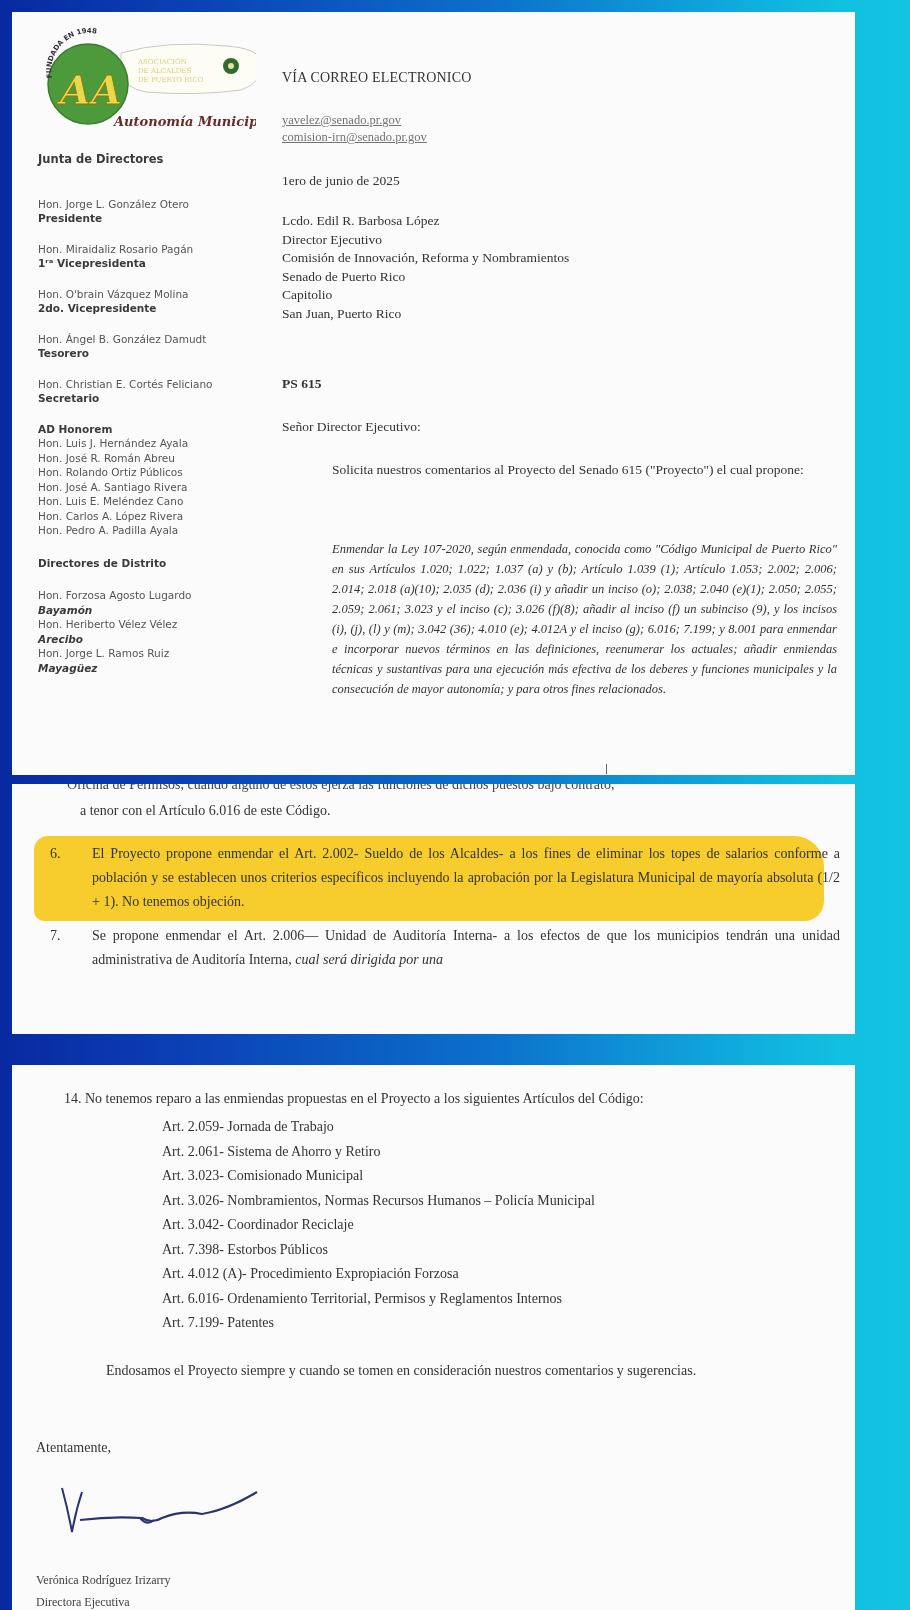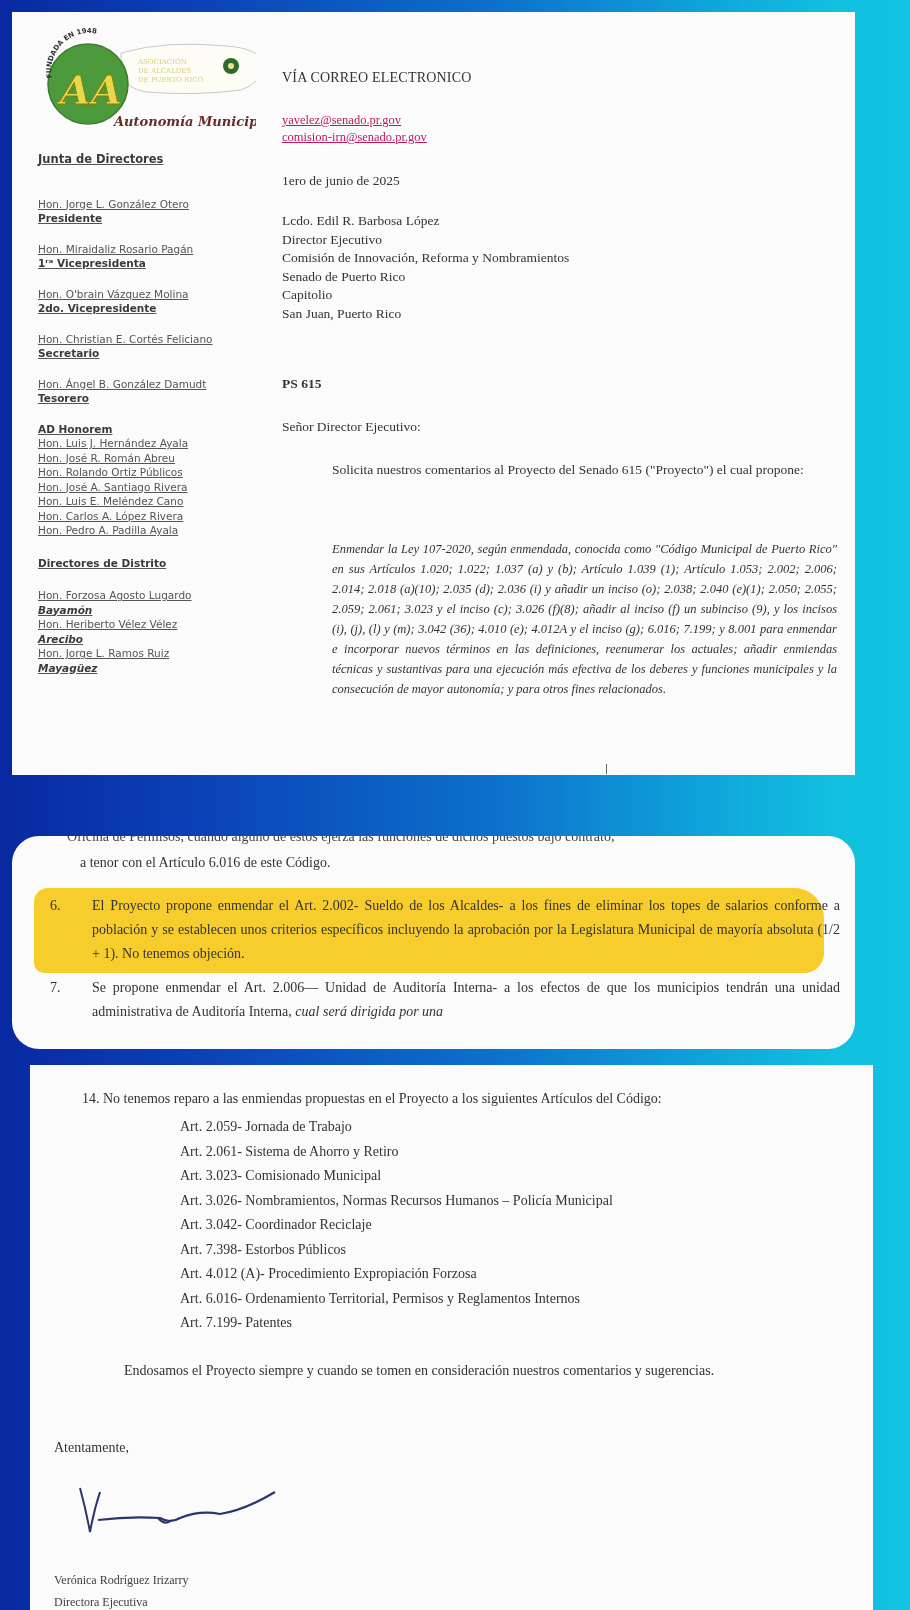--- a/index.html
+++ b/index.html
@@ -11,47 +11,46 @@
     color: #2a2a2a;
   }
   .panel {
     position: absolute;
     left: 12px;
     width: 843px;
     background: #fbfbfb;
     overflow: hidden;
   }
   #panel1 { top: 12px; height: 763px; }
-  #panel2 { top: 836px; height: 213px; border-radius: 27px; }
-  #panel3 { top: 1065px; height: 545px; margin-left: 18px; }
+  #panel2 { top: 784px; height: 250px; }
+  #panel3 { top: 1065px; height: 545px; }
 
   
   .logo {
     position: absolute; left: 14px; top: 6px; width: 230px; height: 120px;
   }
   .logo svg { width: 100%; height: 100%; }
   .sidebar {
     position: absolute; left: 26px; top: 140px; width: 230px;
     font-family: "DejaVu Sans", sans-serif; font-size: 10.5px; color: #555;
     line-height: 14.5px;
-    text-decoration: underline;
   }
   .sidebar .heading { font-weight: bold; color: #3a3a3a; font-size: 11.5px; margin-bottom: 30px; }
   .sidebar .officer { margin-bottom: 16px; }
   .sidebar .officer .role { font-weight: bold; color: #3a3a3a; }
   .sidebar .subhead { font-weight: bold; color: #3a3a3a; margin-top: 6px; }
   .sidebar .dist-head { font-weight: bold; color: #3a3a3a; margin-top: 18px; margin-bottom: 18px; }
   .sidebar .region { font-weight: bold; font-style: italic; color: #3a3a3a; }
 
   .letter {
     position: absolute; left: 270px; top: 0; width: 560px;
     font-size: 13.5px; line-height: 18px; color: #333;
   }
   .via { position: absolute; top: 57px; left: 0; font-size: 14px; letter-spacing: 0.2px; }
-  .emails { position: absolute; top: 100px; left: 0; color: #be185d; font-size: 12.5px; line-height: 17px; }
+  .emails { position: absolute; top: 100px; left: 0; color: #737373; font-size: 12.5px; line-height: 17px; }
   .emails span { display: block; text-decoration: underline; }
   .date { position: absolute; top: 160px; left: 0; }
   .address { position: absolute; top: 200px; left: 0; line-height: 18.5px; }
   .address span { display: block; }
   .ps { position: absolute; top: 363px; left: 0; font-weight: bold; }
   .salutation { position: absolute; top: 406px; left: 0; }
   .intro { position: absolute; top: 444px; left: 0; width: 545px; line-height: 27px; text-indent: 50px; }
   .quote {
     position: absolute; top: 527px; left: 50px; width: 505px;
     font-style: italic; font-size: 12.5px; line-height: 20px; text-align: justify;
@@ -132,26 +131,26 @@
     </div>
     <div class="officer">
       <div>Hon. Miraidaliz Rosario Pagán</div>
       <div class="role">1ʳᵃ Vicepresidenta</div>
     </div>
     <div class="officer">
       <div>Hon. O'brain Vázquez Molina</div>
       <div class="role">2do. Vicepresidente</div>
     </div>
     <div class="officer">
+      <div>Hon. Ángel B. González Damudt</div>
+      <div class="role">Tesorero</div>
+    </div>
+    <div class="officer">
       <div>Hon. Christian E. Cortés Feliciano</div>
       <div class="role">Secretario</div>
-    </div>
-    <div class="officer">
-      <div>Hon. Ángel B. González Damudt</div>
-      <div class="role">Tesorero</div>
     </div>
 
     <div class="subhead">AD Honorem</div>
     <div>Hon. Luis J. Hernández Ayala</div>
     <div>Hon. José R. Román Abreu</div>
     <div>Hon. Rolando Ortiz Públicos</div>
     <div>Hon. José A. Santiago Rivera</div>
     <div>Hon. Luis E. Meléndez Cano</div>
     <div>Hon. Carlos A. López Rivera</div>
     <div>Hon. Pedro A. Padilla Ayala</div>

